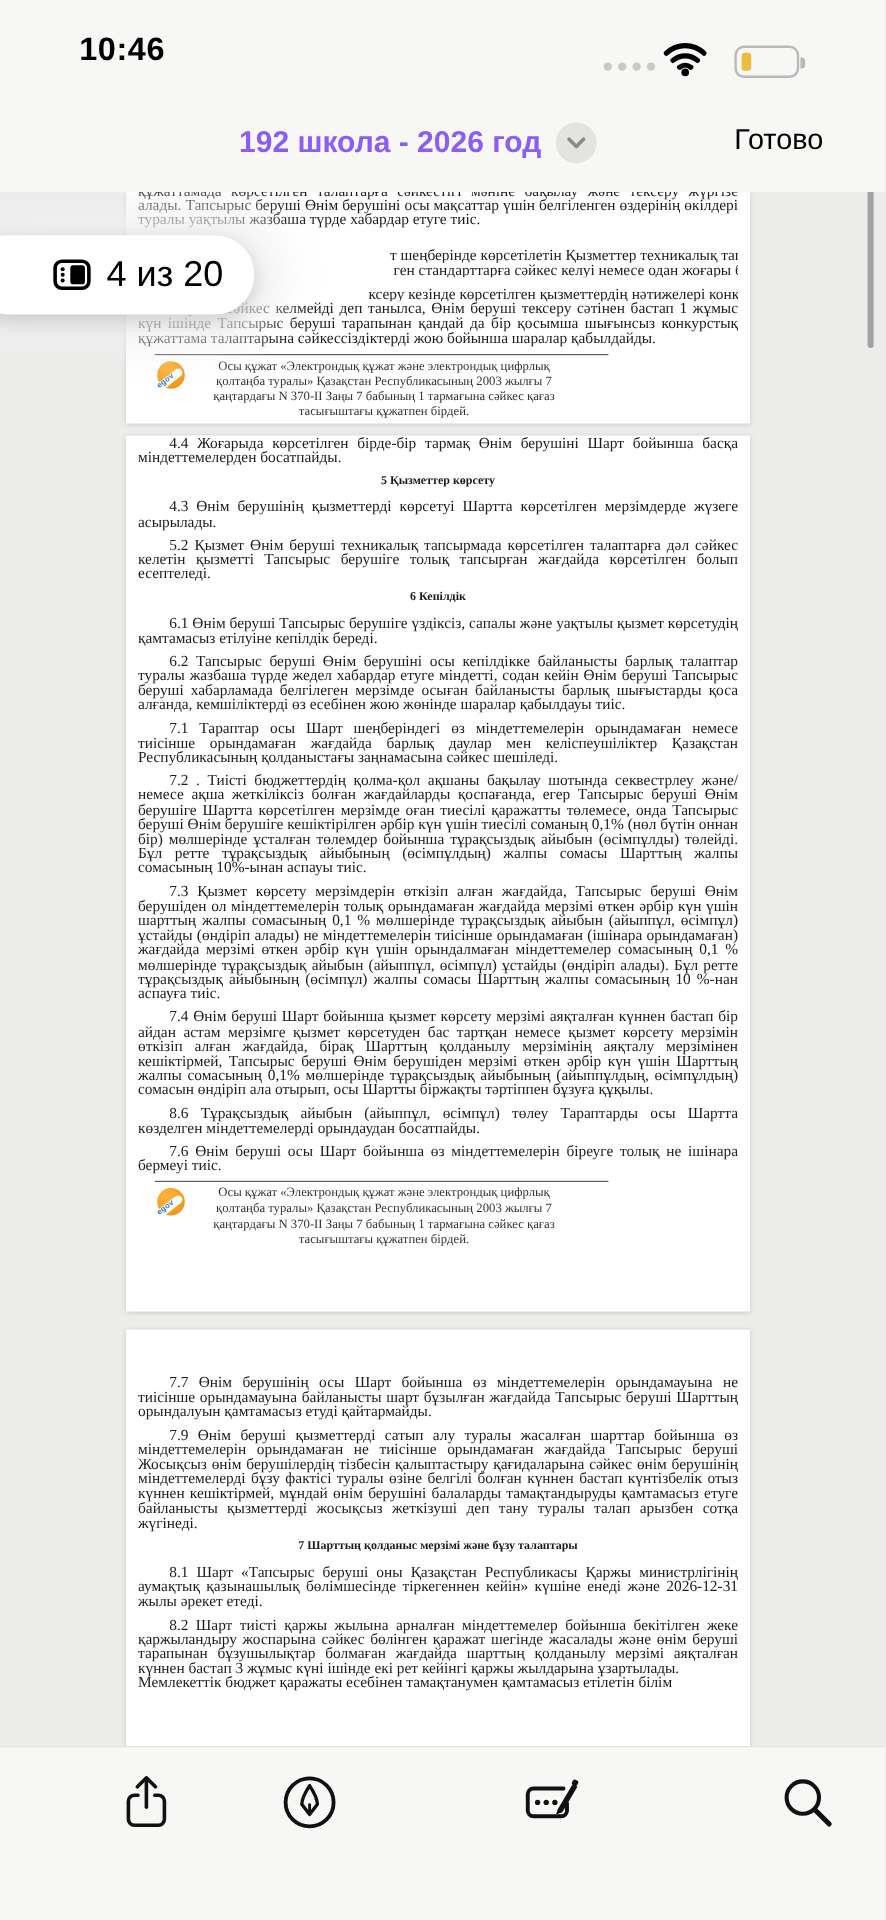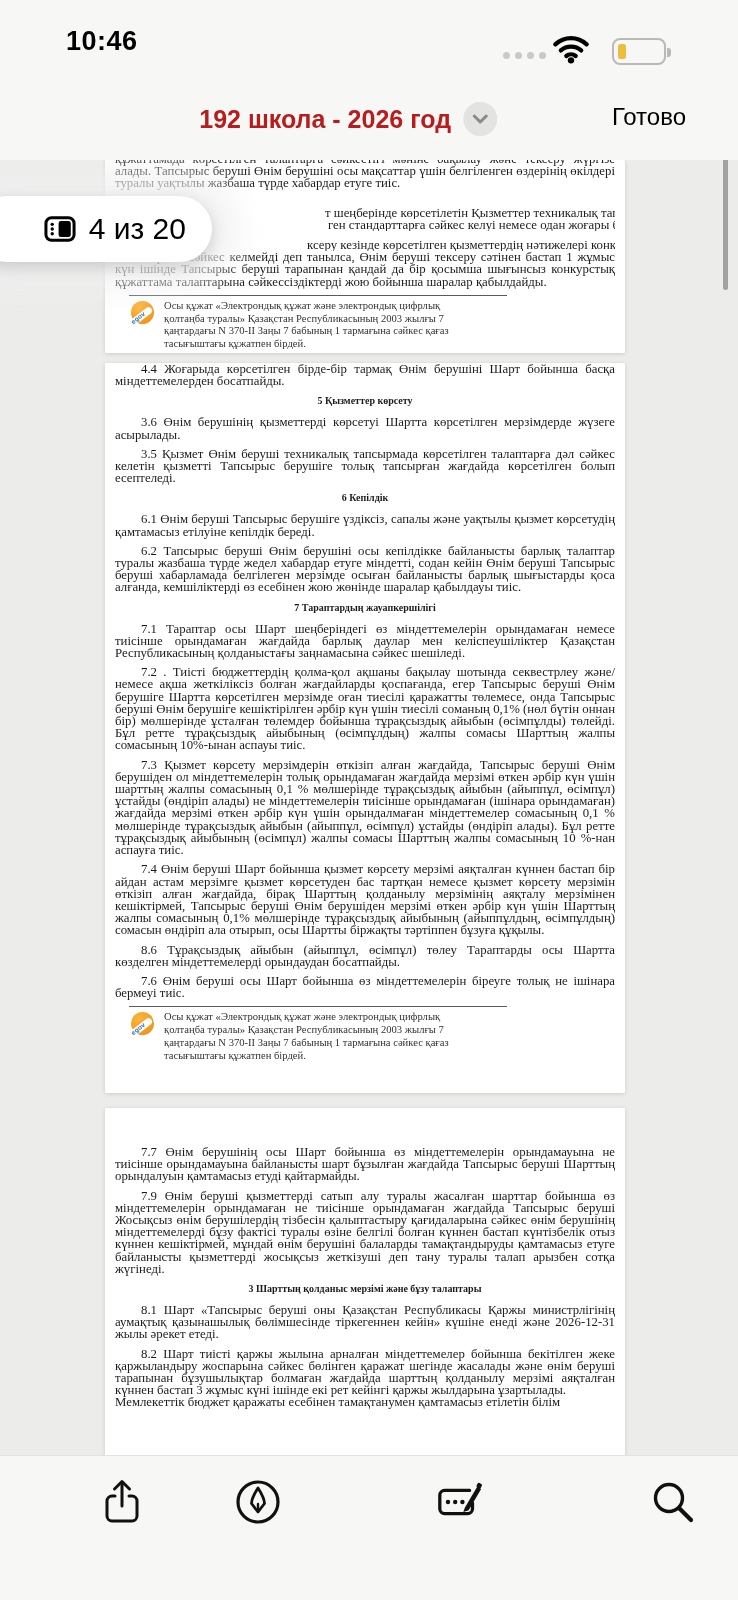--- a/index.html
+++ b/index.html
@@ -14,42 +14,42 @@
   .header{position:absolute;left:0;top:0;width:738px;height:160px;background:var(--header_bg);z-index:40;}
   .time{position:absolute;left:66px;top:26px;font-size:27px;font-weight:700;color:#000;letter-spacing:.5px;}
   .cell-dots{position:absolute;left:503px;top:52px;display:flex;gap:5px;}
   .cell-dots i{width:7px;height:7px;border-radius:50%;background:#c9c9c8;}
   .wifi{position:absolute;left:551px;top:34px;}
   .battery{position:absolute;left:612px;top:38px;width:54px;height:27px;border:2.5px solid #b9b9b9;border-radius:8px;background:transparent;}
   .battery:after{content:"";position:absolute;right:-7px;top:7.5px;width:4px;height:9px;background:#b9b9b9;border-radius:0 3px 3px 0;}
   .battery .lvl{position:absolute;left:3.5px;top:3.5px;width:8px;height:15px;border-radius:2.5px;background:var(--battery_yellow);}
   .navbar{position:absolute;left:0;top:95px;width:738px;height:65px;}
   .title-group{position:absolute;left:50%;top:0;transform:translateX(-57%);display:flex;align-items:center;gap:12px;height:48px;}
-  .doc-title{font-size:25px;font-weight:700;color:#b91c1c;white-space:nowrap;}
+  .doc-title{font-size:25px;font-weight:700;color:#8b5cf6;white-space:nowrap;}
   .chev-circle{width:34px;height:34px;border-radius:50%;background:#e3e3e2;display:flex;align-items:center;justify-content:center;}
   .done-btn{position:absolute;right:52px;top:8px;font-size:24px;font-weight:400;color:#000;background:none;border:none;font-family:"Liberation Sans",sans-serif;}
 
   
   .content{position:absolute;left:0;top:160px;width:738px;height:1295px;background:var(--content_bg);overflow:hidden;z-index:10;}
   .page{position:absolute;left:105px;width:520px;background:var(--card_bg);box-shadow:0 1px 4px rgba(0,0,0,.14);border-radius:1px;
         padding-left:10px;padding-right:10px;overflow:hidden;color:var(--text);}
   .page-1{top:0;height:193px;padding-top:0;}
   .page-2{top:203px;height:730px;}
   .page-3{top:948px;height:360px;padding-top:38px;}
 
   .doc-p{font-family:"Liberation Serif",serif;font-size:12.8px;line-height:12.2px;text-align:justify;margin:0 0 7px 0;}
   .doc-p.ind{text-indent:26px;}
   .doc-p.clip{margin-top:-7px;}
   .doc-p.tight{margin-bottom:0;}
   .doc-h{font-family:"Liberation Serif",serif;font-size:10px;line-height:13px;font-weight:700;text-align:center;margin:3px 0 9px 0;}
   .frag-line{font-family:"Liberation Serif",serif;font-size:12.8px;line-height:12.2px;white-space:nowrap;overflow:hidden;}
   .frag-block{margin-bottom:8px;}
 
   .note-row{border-top:1px solid #5a5a5a;margin-top:3px;margin-left:14px;width:378px;padding-top:4px;display:flex;gap:8px;align-items:flex-start;}
-  .note-text{font-family:"Liberation Serif",serif;font-size:10.6px;line-height:12.8px;color:#333;width:312px;text-align:left;}
+  .note-text{font-family:"Liberation Serif",serif;font-size:10.6px;line-height:12.8px;color:#333;width:312px;text-align:center;}
   .egov-icon{position:relative;width:27px;height:27px;flex:0 0 27px;}
   .egov-icon .ball{position:absolute;left:2px;top:1px;width:23px;height:23px;border-radius:50%;
       background:radial-gradient(circle at 35% 30%,#fbb53f 0%,var(--egov_orange) 60%,#e88c12 100%);}
   .egov-icon .swoosh{position:absolute;left:-1px;top:13px;width:26px;height:7px;background:#fff;transform:rotate(-38deg);border-radius:4px;}
   .egov-icon .egov-txt{position:absolute;left:1px;top:14px;font-family:"Liberation Sans",sans-serif;font-size:6.5px;font-weight:700;color:var(--egov_blue);transform:rotate(-38deg);letter-spacing:.2px;}
 
   
   .page-badge{position:absolute;left:-26px;top:196px;height:66px;width:238px;border-radius:33px;background:#fff;z-index:30;
       display:flex;align-items:center;justify-content:flex-end;gap:12px;padding-right:26px;
       box-shadow:0 5px 16px rgba(0,0,0,.16), 0 0 30px 26px rgba(240,240,240,.78);}
@@ -115,45 +115,44 @@
           <span class="ball"></span>
           <span class="swoosh"></span>
           <span class="egov-txt">egov</span>
         </span>
         <div class="note-text">Осы құжат «Электрондық құжат және электрондық цифрлық қолтаңба туралы» Қазақстан Республикасының 2003 жылғы 7 қаңтардағы N 370-II Заңы 7 бабының 1 тармағына сәйкес қағаз тасығыштағы құжатпен бірдей.</div>
       </div>
     </div>
     <div class="page page-2">
       <p class="doc-p ind">4.4 Жоғарыда көрсетілген бірде-бір тармақ Өнім берушіні Шарт бойынша басқа міндеттемелерден босатпайды.</p>
       <div class="doc-h">5 Қызметтер көрсету</div>
-      <p class="doc-p ind">3.6 Өнім берушінің қызметтерді көрсетуі Шартта көрсетілген мерзімдерде жүзеге асырылады.</p>
-      <p class="doc-p ind">3.5 Қызмет Өнім беруші техникалық тапсырмада көрсетілген талаптарға дәл сәйкес келетін қызметті Тапсырыс берушіге толық тапсырған жағдайда көрсетілген болып есептеледі.</p>
+      <p class="doc-p ind">4.3 Өнім берушінің қызметтерді көрсетуі Шартта көрсетілген мерзімдерде жүзеге асырылады.</p>
+      <p class="doc-p ind">5.2 Қызмет Өнім беруші техникалық тапсырмада көрсетілген талаптарға дәл сәйкес келетін қызметті Тапсырыс берушіге толық тапсырған жағдайда көрсетілген болып есептеледі.</p>
       <div class="doc-h">6 Кепілдік</div>
       <p class="doc-p ind">6.1 Өнім беруші Тапсырыс берушіге үздіксіз, сапалы және уақтылы қызмет көрсетудің қамтамасыз етілуіне кепілдік береді.</p>
       <p class="doc-p ind">6.2 Тапсырыс беруші Өнім берушіні осы кепілдікке байланысты барлық талаптар туралы жазбаша түрде жедел хабардар етуге міндетті, содан кейін Өнім беруші Тапсырыс беруші хабарламада белгілеген мерзімде осыған байланысты барлық шығыстарды қоса алғанда, кемшіліктерді өз есебінен жою жөнінде шаралар қабылдауы тиіс.</p>
-      <div class="doc-h">7 Тараптардың жауапкершілігі</div>
       <p class="doc-p ind">7.1 Тараптар осы Шарт шеңберіндегі өз міндеттемелерін орындамаған немесе тиісінше орындамаған жағдайда барлық даулар мен келіспеушіліктер Қазақстан Республикасының қолданыстағы заңнамасына сәйкес шешіледі.</p>
       <p class="doc-p ind">7.2 . Тиісті бюджеттердің қолма-қол ақшаны бақылау шотында секвестрлеу және/немесе ақша жеткіліксіз болған жағдайларды қоспағанда, егер Тапсырыс беруші Өнім берушіге Шартта көрсетілген мерзімде оған тиесілі қаражатты төлемесе, онда Тапсырыс беруші Өнім берушіге кешіктірілген әрбір күн үшін тиесілі соманың 0,1% (нөл бүтін оннан бір) мөлшерінде ұсталған төлемдер бойынша тұрақсыздық айыбын (өсімпұлды) төлейді. Бұл ретте тұрақсыздық айыбының (өсімпұлдың) жалпы сомасы Шарттың жалпы сомасының 10%-ынан аспауы тиіс.</p>
       <p class="doc-p ind">7.3 Қызмет көрсету мерзімдерін өткізіп алған жағдайда, Тапсырыс беруші Өнім берушіден ол міндеттемелерін толық орындамаған жағдайда мерзімі өткен әрбір күн үшін шарттың жалпы сомасының 0,1 % мөлшерінде тұрақсыздық айыбын (айыппұл, өсімпұл) ұстайды (өндіріп алады) не міндеттемелерін тиісінше орындамаған (ішінара орындамаған) жағдайда мерзімі өткен әрбір күн үшін орындалмаған міндеттемелер сомасының 0,1 % мөлшерінде тұрақсыздық айыбын (айыппұл, өсімпұл) ұстайды (өндіріп алады). Бұл ретте тұрақсыздық айыбының (өсімпұл) жалпы сомасы Шарттың жалпы сомасының 10 %-нан аспауға тиіс.</p>
       <p class="doc-p ind">7.4 Өнім беруші Шарт бойынша қызмет көрсету мерзімі аяқталған күннен бастап бір айдан астам мерзімге қызмет көрсетуден бас тартқан немесе қызмет көрсету мерзімін өткізіп алған жағдайда, бірақ Шарттың қолданылу мерзімінің аяқталу мерзімінен кешіктірмей, Тапсырыс беруші Өнім берушіден мерзімі өткен әрбір күн үшін Шарттың жалпы сомасының 0,1% мөлшерінде тұрақсыздық айыбының (айыппұлдың, өсімпұлдың) сомасын өндіріп ала отырып, осы Шартты біржақты тәртіппен бұзуға құқылы.</p>
       <p class="doc-p ind">8.6 Тұрақсыздық айыбын (айыппұл, өсімпұл) төлеу Тараптарды осы Шартта көзделген міндеттемелерді орындаудан босатпайды.</p>
       <p class="doc-p ind">7.6 Өнім беруші осы Шарт бойынша өз міндеттемелерін біреуге толық не ішінара бермеуі тиіс.</p>
       <div class="note-row">
         <span class="egov-icon">
           <span class="ball"></span>
           <span class="swoosh"></span>
           <span class="egov-txt">egov</span>
         </span>
         <div class="note-text">Осы құжат «Электрондық құжат және электрондық цифрлық қолтаңба туралы» Қазақстан Республикасының 2003 жылғы 7 қаңтардағы N 370-II Заңы 7 бабының 1 тармағына сәйкес қағаз тасығыштағы құжатпен бірдей.</div>
       </div>
     </div>
     <div class="page page-3">
       <p class="doc-p ind">7.7 Өнім берушінің осы Шарт бойынша өз міндеттемелерін орындамауына не тиісінше орындамауына байланысты шарт бұзылған жағдайда Тапсырыс беруші Шарттың орындалуын қамтамасыз етуді қайтармайды.</p>
       <p class="doc-p ind">7.9 Өнім беруші қызметтерді сатып алу туралы жасалған шарттар бойынша өз міндеттемелерін орындамаған не тиісінше орындамаған жағдайда Тапсырыс беруші Жосықсыз өнім берушілердің тізбесін қалыптастыру қағидаларына сәйкес өнім берушінің міндеттемелерді бұзу фактісі туралы өзіне белгілі болған күннен бастап күнтізбелік отыз күннен кешіктірмей, мұндай өнім берушіні балаларды тамақтандыруды қамтамасыз етуге байланысты қызметтерді жосықсыз жеткізуші деп тану туралы талап арызбен сотқа жүгінеді.</p>
-      <div class="doc-h">3 Шарттың қолданыс мерзімі және бұзу талаптары</div>
+      <div class="doc-h">7 Шарттың қолданыс мерзімі және бұзу талаптары</div>
       <p class="doc-p ind">8.1 Шарт «Тапсырыс беруші оны Қазақстан Республикасы Қаржы министрлігінің аумақтық қазынашылық бөлімшесінде тіркегеннен кейін» күшіне енеді және 2026-12-31 жылы әрекет етеді.</p>
       <p class="doc-p ind tight">8.2 Шарт тиісті қаржы жылына арналған міндеттемелер бойынша бекітілген жеке қаржыландыру жоспарына сәйкес бөлінген қаражат шегінде жасалады және өнім беруші тарапынан бұзушылықтар болмаған жағдайда шарттың қолданылу мерзімі аяқталған күннен бастап 3 жұмыс күні ішінде екі рет кейінгі қаржы жылдарына ұзартылады.</p>
       <p class="doc-p">Мемлекеттік бюджет қаражаты есебінен тамақтанумен қамтамасыз етілетін білім</p>
     </div>
   </div>
 
 <div class="page-badge">
   <span style="display:flex;">
     <svg width="34" height="30" viewBox="0 0 36 32" fill="none">
       <rect x="3" y="4" width="30" height="24" rx="6" stroke="#000" stroke-width="3.2"></rect>

